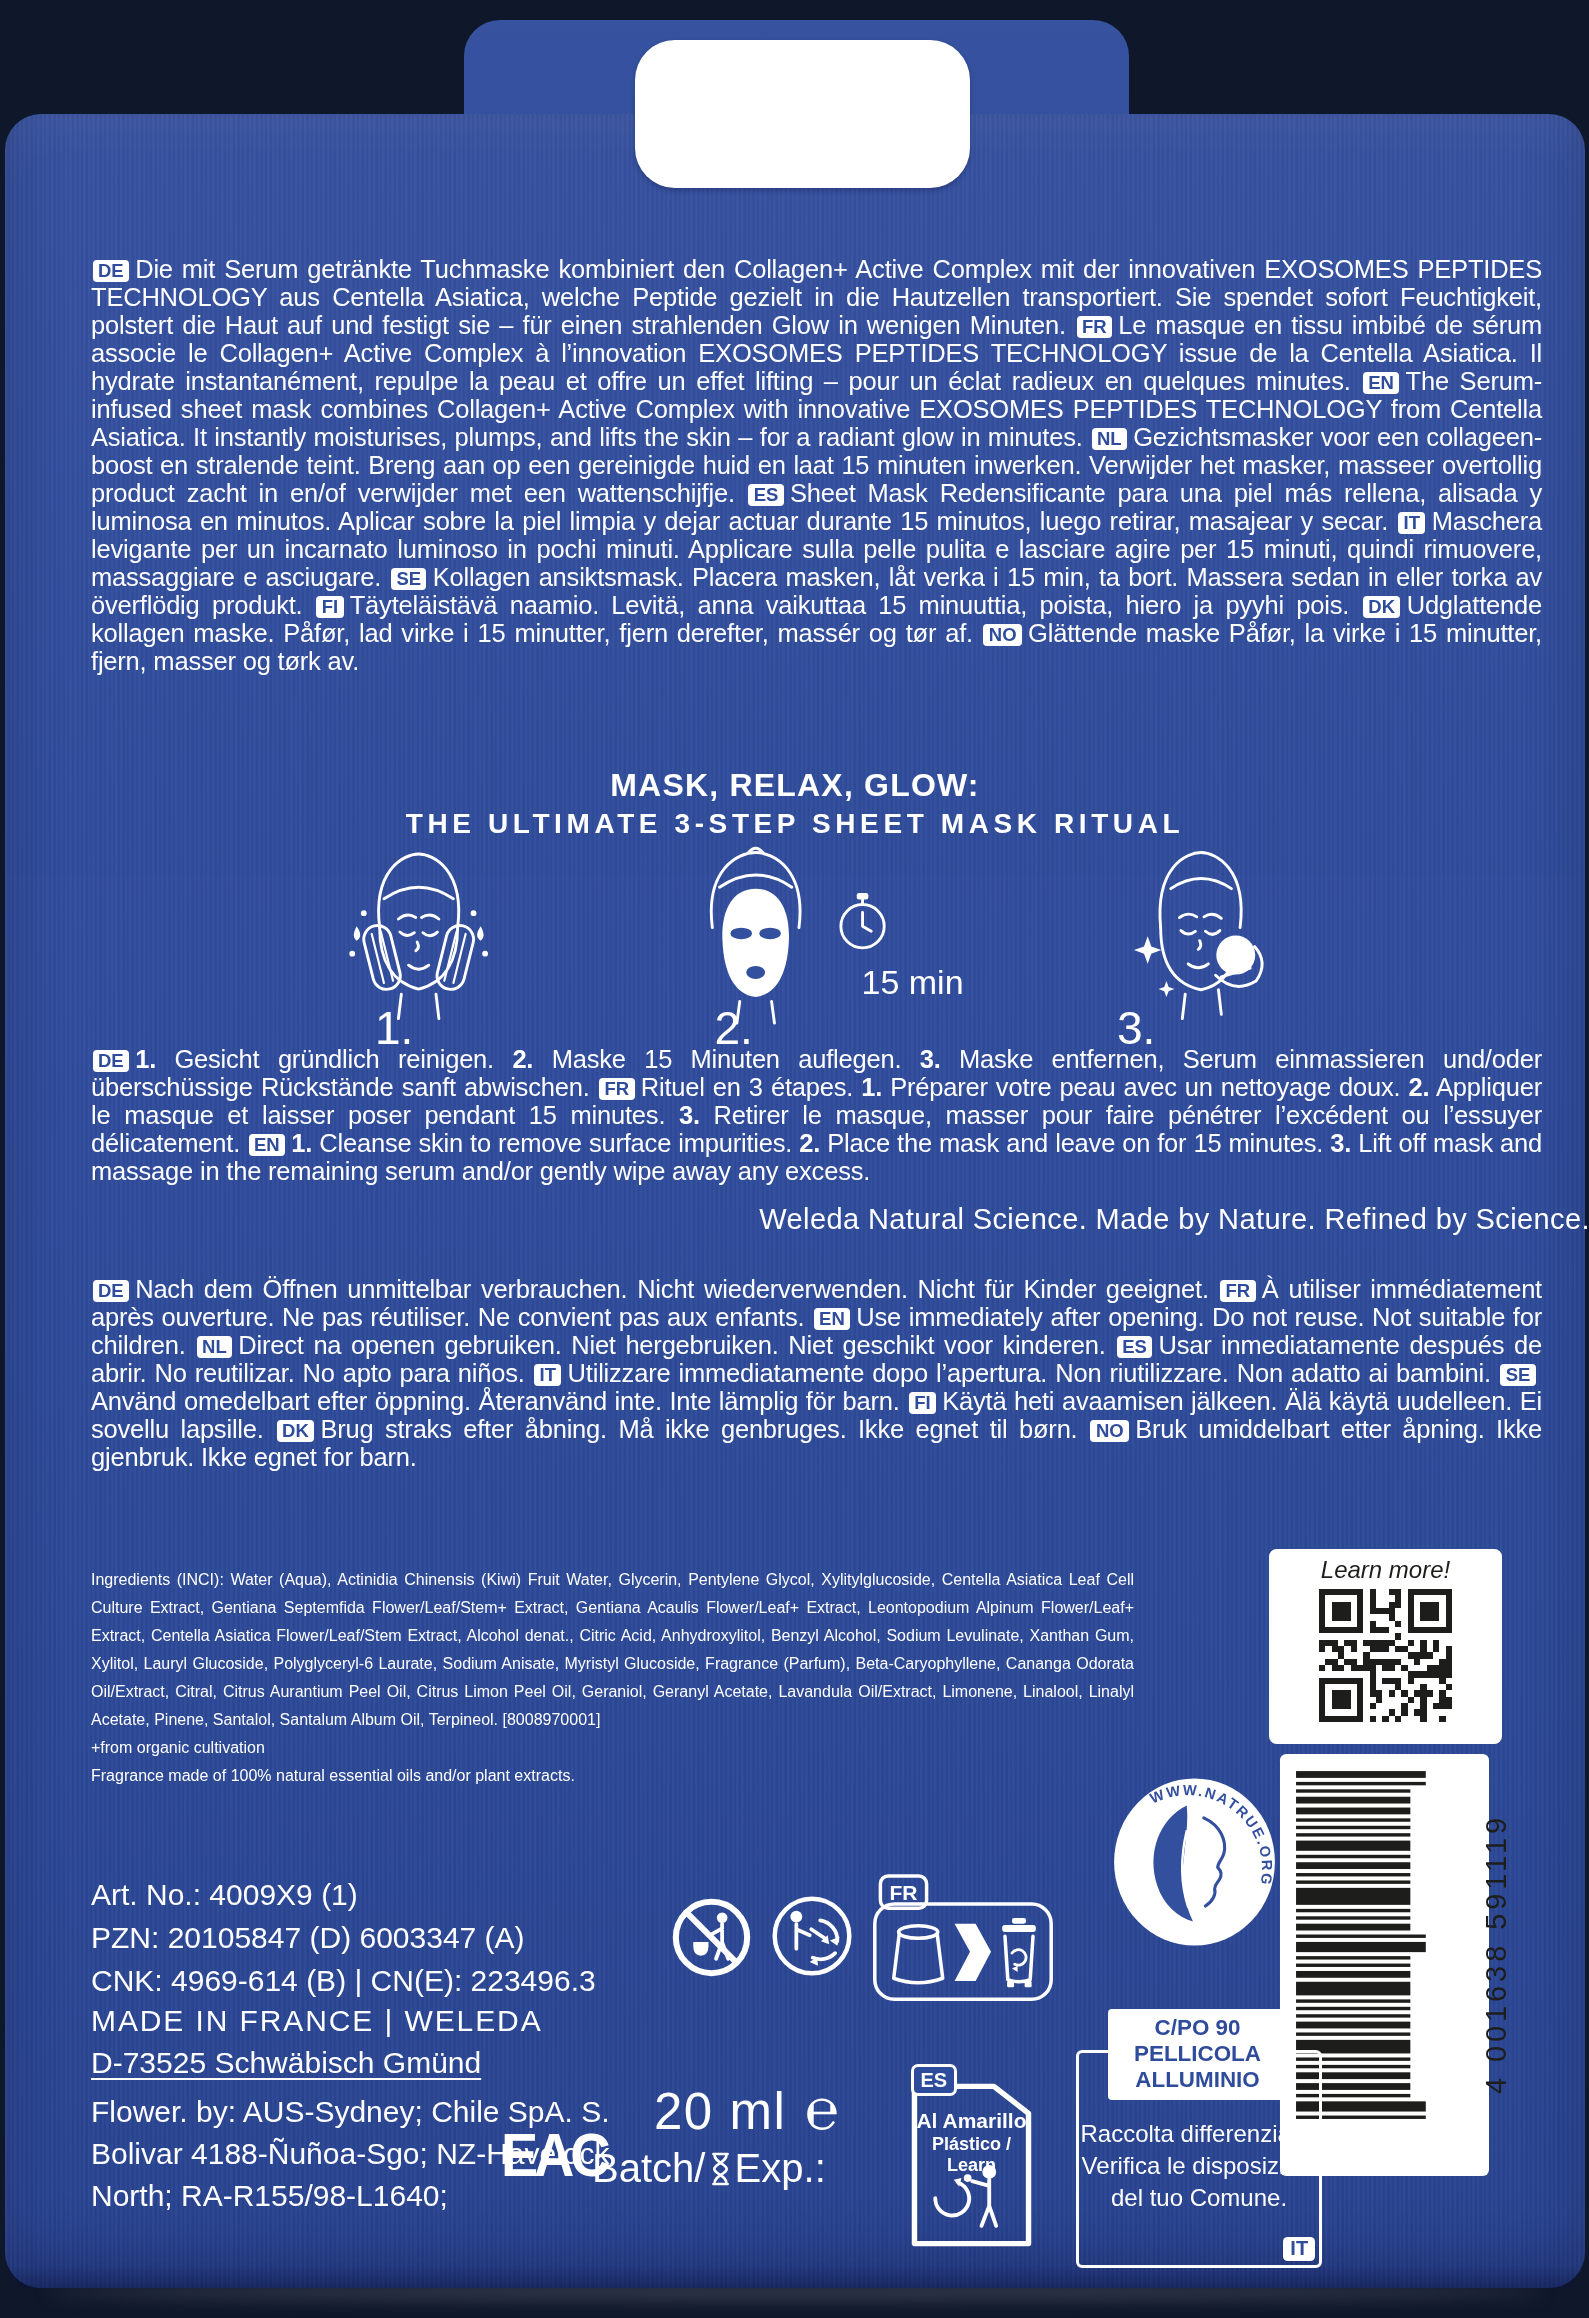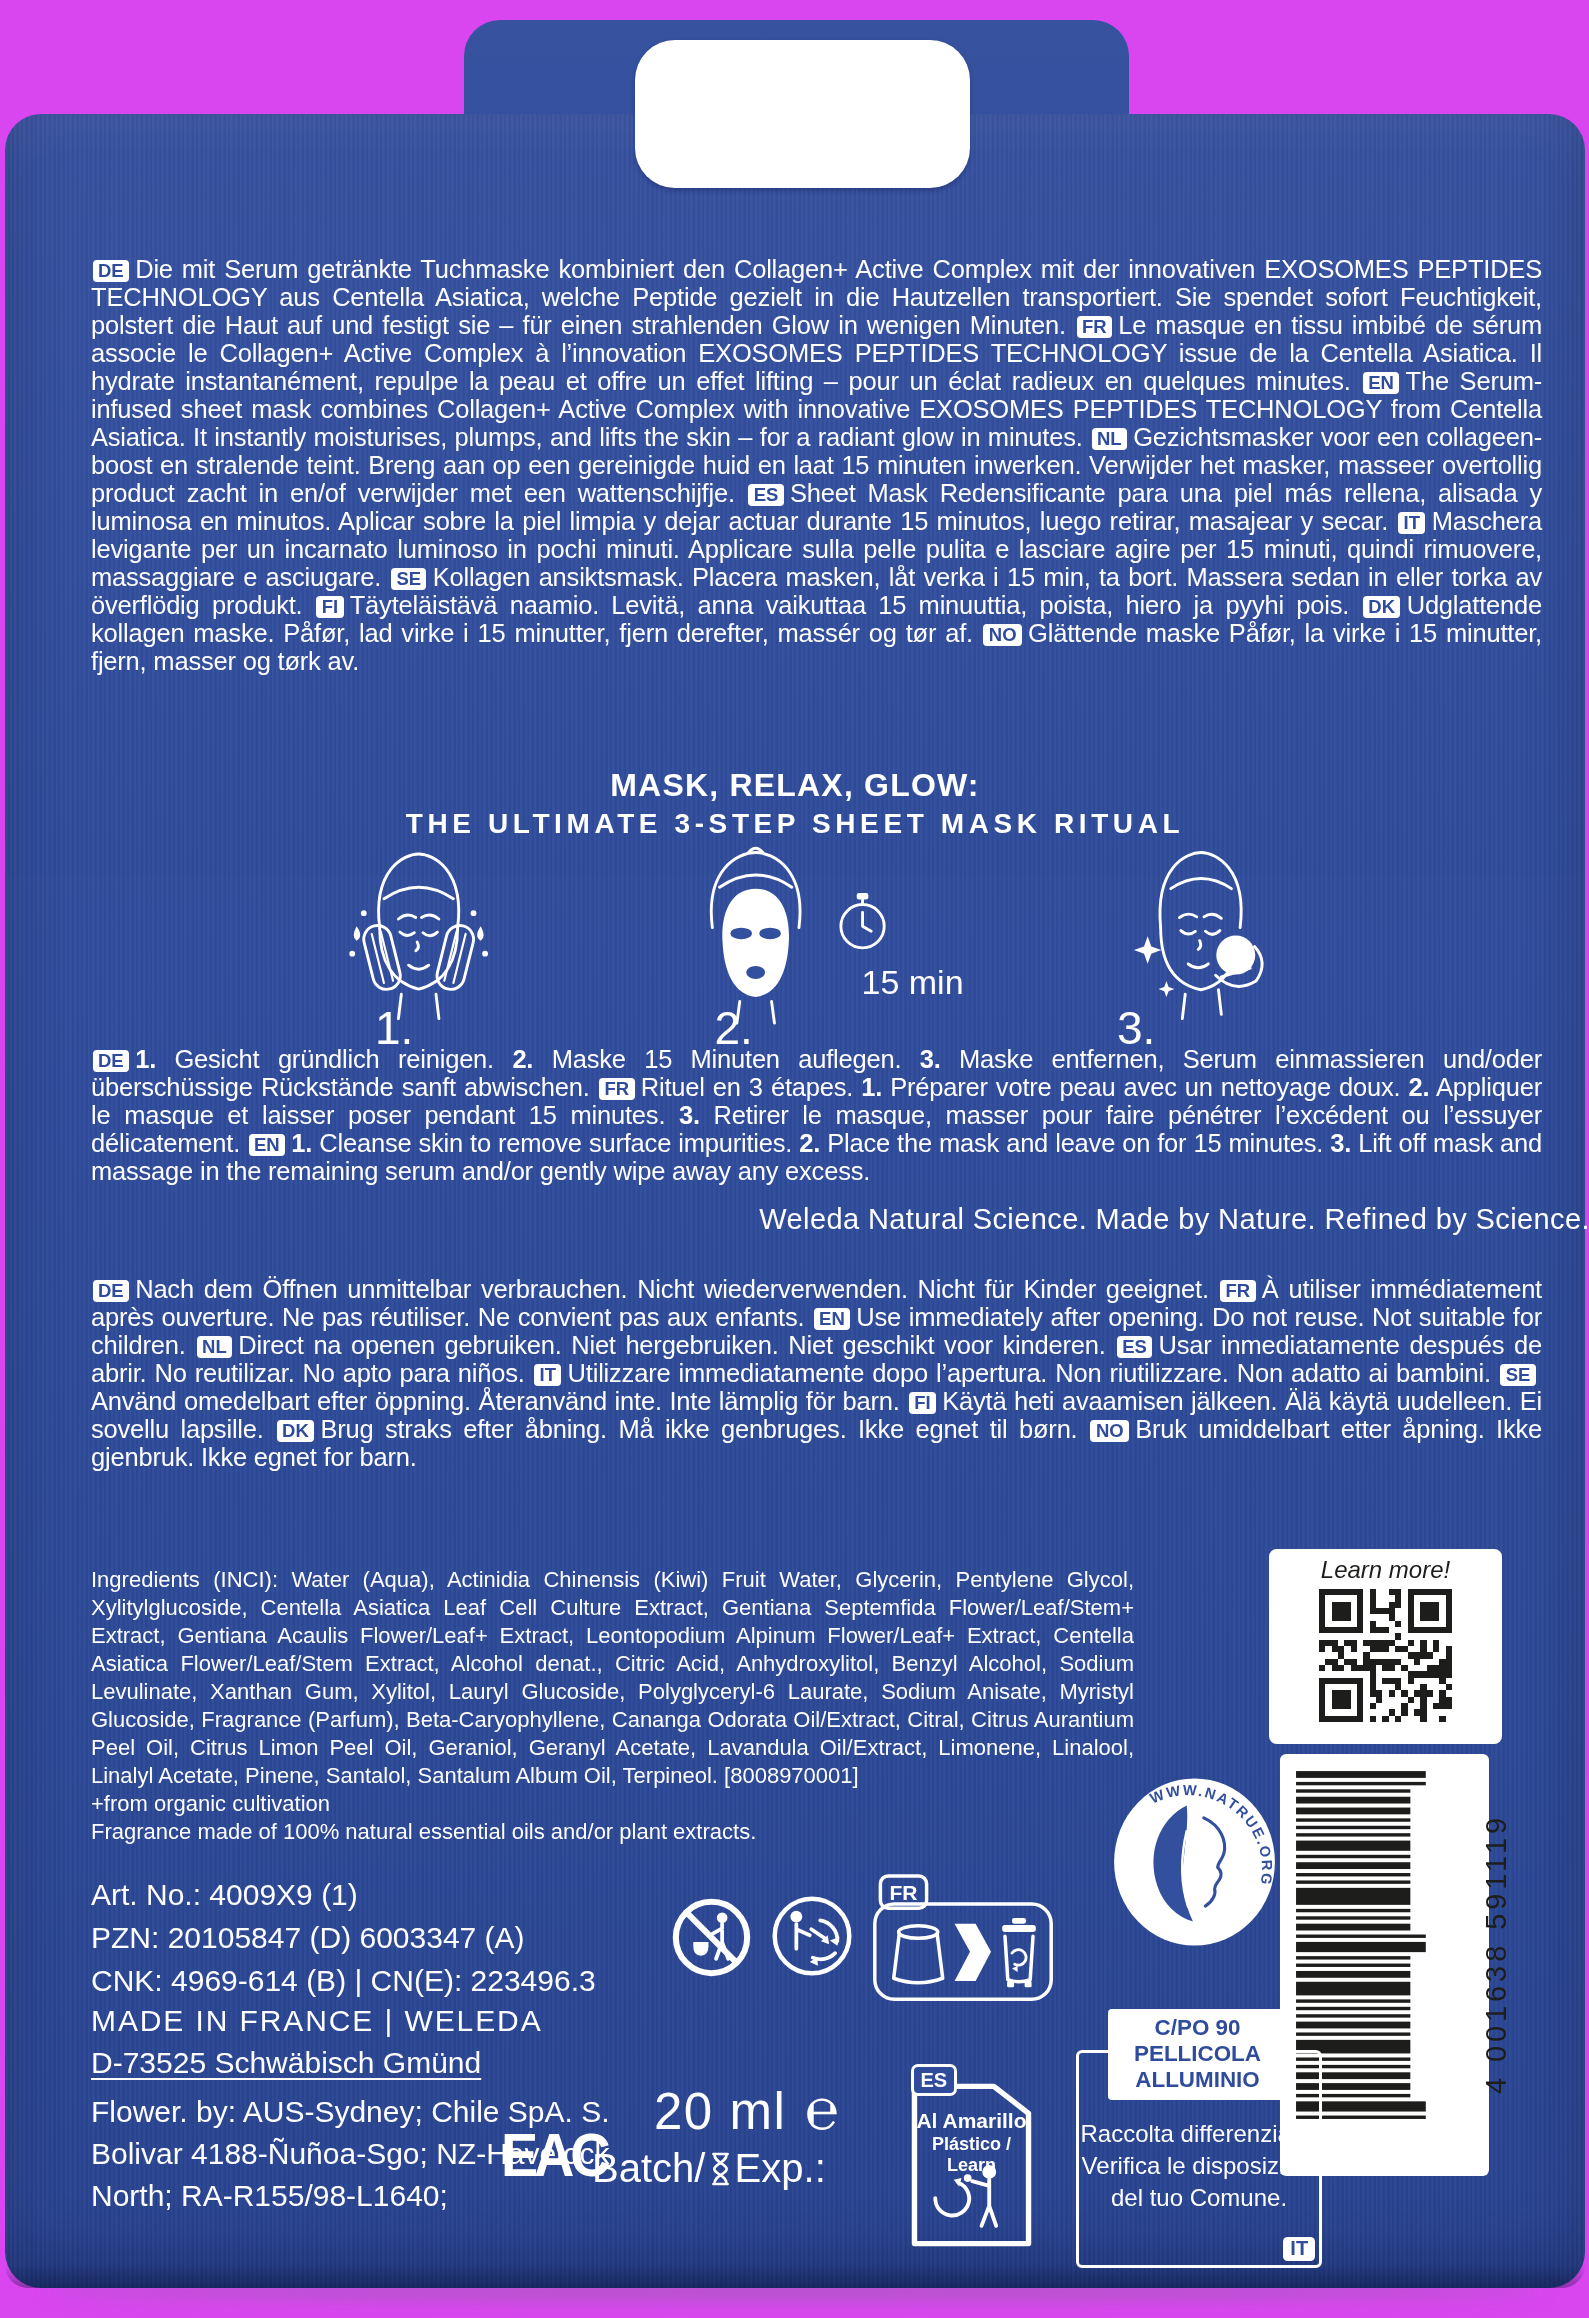--- a/index.html
+++ b/index.html
@@ -1,19 +1,19 @@
 <!DOCTYPE html>
 <html style="--blue: #2e4b9c;font-size:12.4px"><head>
 <meta charset="utf-8">
 <style>
   * { margin:0; padding:0; box-sizing:border-box; }
   html,body { background:#ffffff; }
   .canvas {
     position:relative; width:1590px; height:2319px; overflow:hidden;
-    font-family:"Liberation Sans", sans-serif; color:#fff; background:#d946ef;padding-left:16px;
+    font-family:"Liberation Sans", sans-serif; color:#fff; background:#0f172a;padding-left:16px;
   }
   .pkg-under { position:absolute; left:46px; right:46px; bottom:20px; height:15.5px;
     background:rgba(110,115,135,0.45); filter:blur(9.3px); border-radius:50%; }
   .pkg-tab { position:absolute; left:464px; width:665px; top:20px; height:147px;
     background:linear-gradient(180deg,#37529f,#33509e); border-radius:36px 36px 0 0; }
   .pkg-body { position:absolute; left:4.6px; right:4.6px; top:114px; bottom:31px;
     background:linear-gradient(180deg,#36519f 0%, #2f4c9b 35%, #2c489716 0),
                linear-gradient(180deg,#36519f 0%, #304d9c 40%, #2c4896 75%, #294390 100%);
     border-radius:36px;
     box-shadow: inset 0 -31px 54px rgba(8,12,50,0.30), inset 0 19.3px 39px rgba(255,255,255,0.05);
@@ -46,21 +46,21 @@
   .steps-row { position:absolute; left:332px; top:841px; width:974px; height:206px;
     display:flex; justify-content:space-between; }
   .step { position:relative; width:193px; }
   .step-mid { width:301px; }
   .step svg { display:block; height:195px; width:auto; }
   .step-num { position:absolute; font-size:46px; font-weight:300; bottom:-7.7px; }
   .num1 { left:43px; } .num2 { left:46px; } .num3 { left:3.9px; }
   .timer-label { position:absolute; left:193px; bottom:45px; font-size:34px; }
 
   .ingredients { position:absolute; left:91px; top:1566px; width:1043px;
-    font-size:22px; line-height:28px; }
+    font-size:16px; line-height:28px; }
   .ingredients .ing-main { text-align:justify; }
 
   .qr-box { position:absolute; left:1269px; top:1549px; width:233px; height:195px;
     background:#fff; border-radius:7.7px; text-align:center; color:#1d1d1b; }
   .qr-label { font-size:24px; margin-top:7px;font-style:italic; }
   #qr-svg { width:133px; height:133px; margin-top:4.6px; }
 
   .natrue { position:absolute; left:1111px; top:1776px; width:167px; height:172px; }
 
   .barcode-box { position:absolute; left:1280px; top:1754px; width:209px; height:422px;

